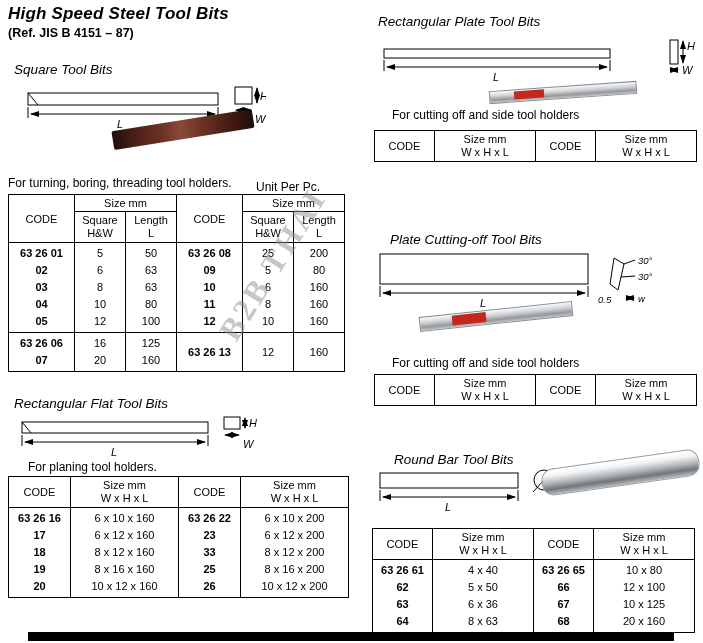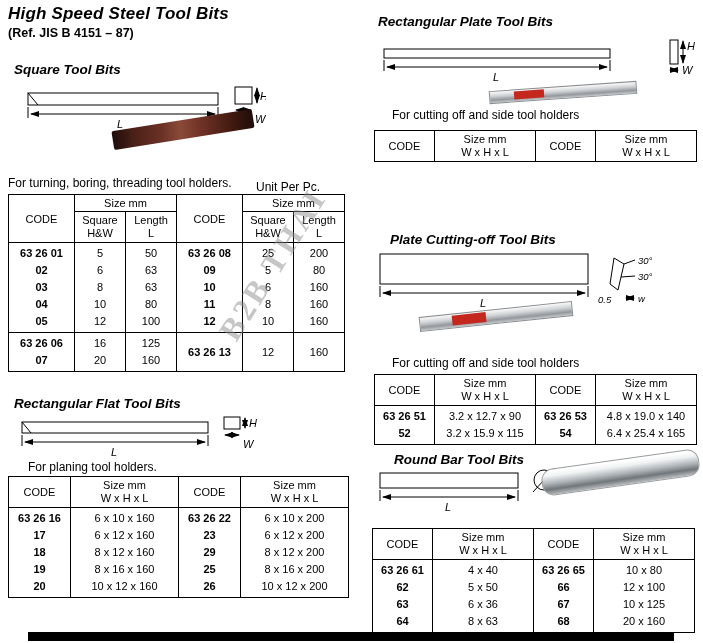--- a/index.html
+++ b/index.html
@@ -4,21 +4,21 @@
 <style>
   html,body{margin:0;padding:0}
   body{
     position:relative;width:703px;height:643px;overflow:hidden;
     background:#fff;color:#000;
     font-family:"Liberation Sans",sans-serif;
   }
   .abs{position:absolute}
   .title{left:8px;top:4px;font-size:17px;font-weight:bold;font-style:italic;letter-spacing:.2px}
   .ref{left:8px;top:26px;font-size:12.5px;font-weight:bold;}
-  .sec-heading{font-size:13.5px;font-weight:bold;font-style:italic;white-space:nowrap}
+  .sec-heading{font-size:13.5px;font-weight:normal;font-style:italic;white-space:nowrap}
   .note{font-size:12px;white-space:nowrap}
   .unit{left:245px;top:180px;width:86px;text-align:center}
 
   table.cat{border-collapse:collapse;background:#fff;table-layout:fixed}
   table.cat td{border:1px solid #000;text-align:center;vertical-align:middle;
     font-size:11px;padding:1px 2px}
   table.cat tr.hd td{font-size:11px;padding:2px 1px}
   table.cat tr.hd td div{line-height:13px}
   table.cat tr.grp td{padding:2px 1px}
   table.cat tr.grp td div{line-height:17px;white-space:nowrap}
@@ -245,21 +245,21 @@
       <td>
           <div>6 x 10 x 160</div>
           <div>6 x 12 x 160</div>
           <div>8 x 12 x 160</div>
           <div>8 x 16 x 160</div>
           <div>10 x 12 x 160</div>
         </td>
       <td class="codecol">
           <div>63 26 22</div>
           <div>23</div>
-          <div>29</div>
+          <div>33</div>
           <div>25</div>
           <div>26</div>
         </td>
       <td>
           <div>6 x 10 x 200</div>
           <div>6 x 12 x 200</div>
           <div>8 x 12 x 200</div>
           <div>8 x 16 x 200</div>
           <div>10 x 12 x 200</div>
         </td>
@@ -362,38 +362,20 @@
       <td>
           <div>Size mm</div>
           <div>W x H x L</div>
         </td>
       <td>CODE</td>
       <td>
           <div>Size mm</div>
           <div>W x H x L</div>
         </td>
     </tr>
-    <tr class="grp">
-      <td class="codecol">
-          <div>63 26 51</div>
-          <div>52</div>
-        </td>
-      <td>
-          <div>3.2 x 12.7 x 90</div>
-          <div>3.2 x 15.9 x 115</div>
-        </td>
-      <td class="codecol">
-          <div>63 26 53</div>
-          <div>54</div>
-        </td>
-      <td>
-          <div>4.8 x 19.0 x 140</div>
-          <div>6.4 x 25.4 x 165</div>
-        </td>
-    </tr>
   </tbody>
 </table>
 
 <div class="abs sec-heading" style="left:394px;top:452px">Round Bar Tool Bits</div>
 
 <svg class="abs" style="left:376px;top:464px" width="200" height="58">
   <defs>
     <marker id="ar5" markerWidth="9" markerHeight="6" refX="8" refY="3" orient="auto-start-reverse" markerUnits="userSpaceOnUse">
         <path d="M0,0L9,3L0,6Z"></path>
       </marker>

